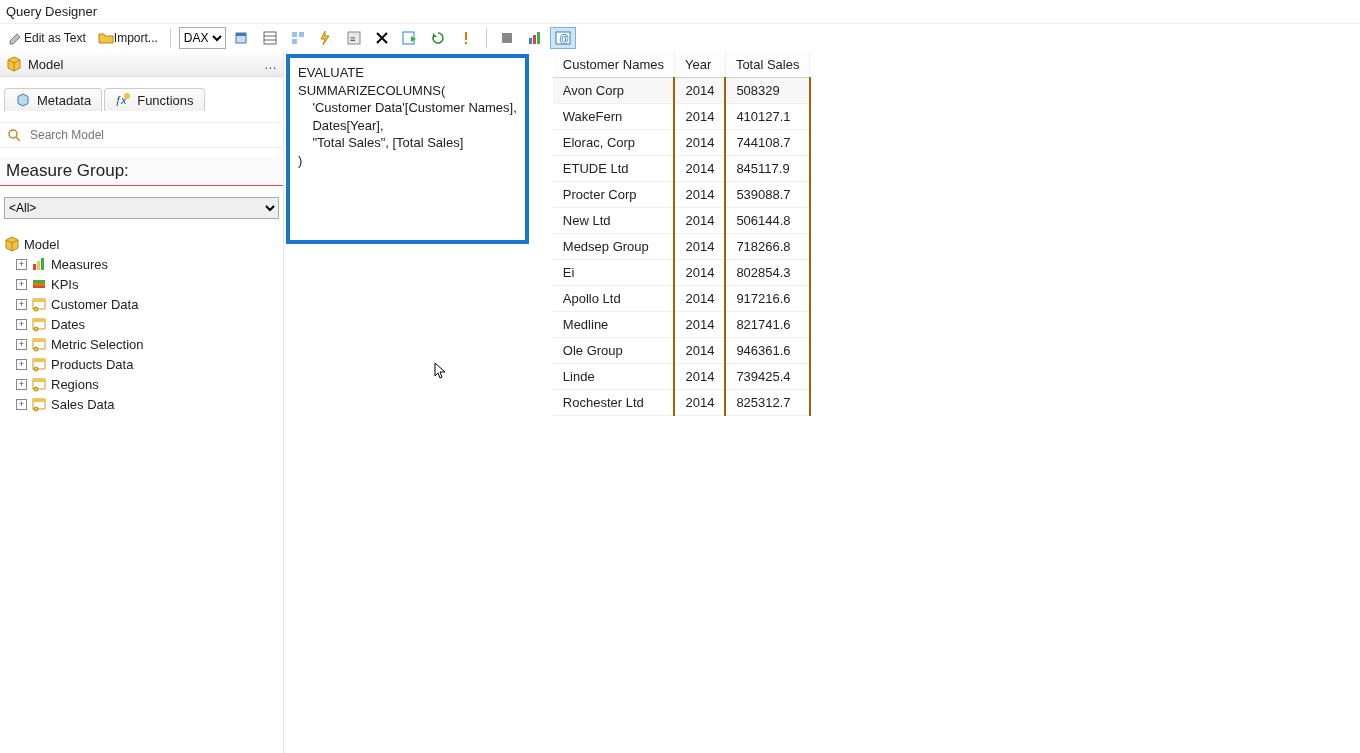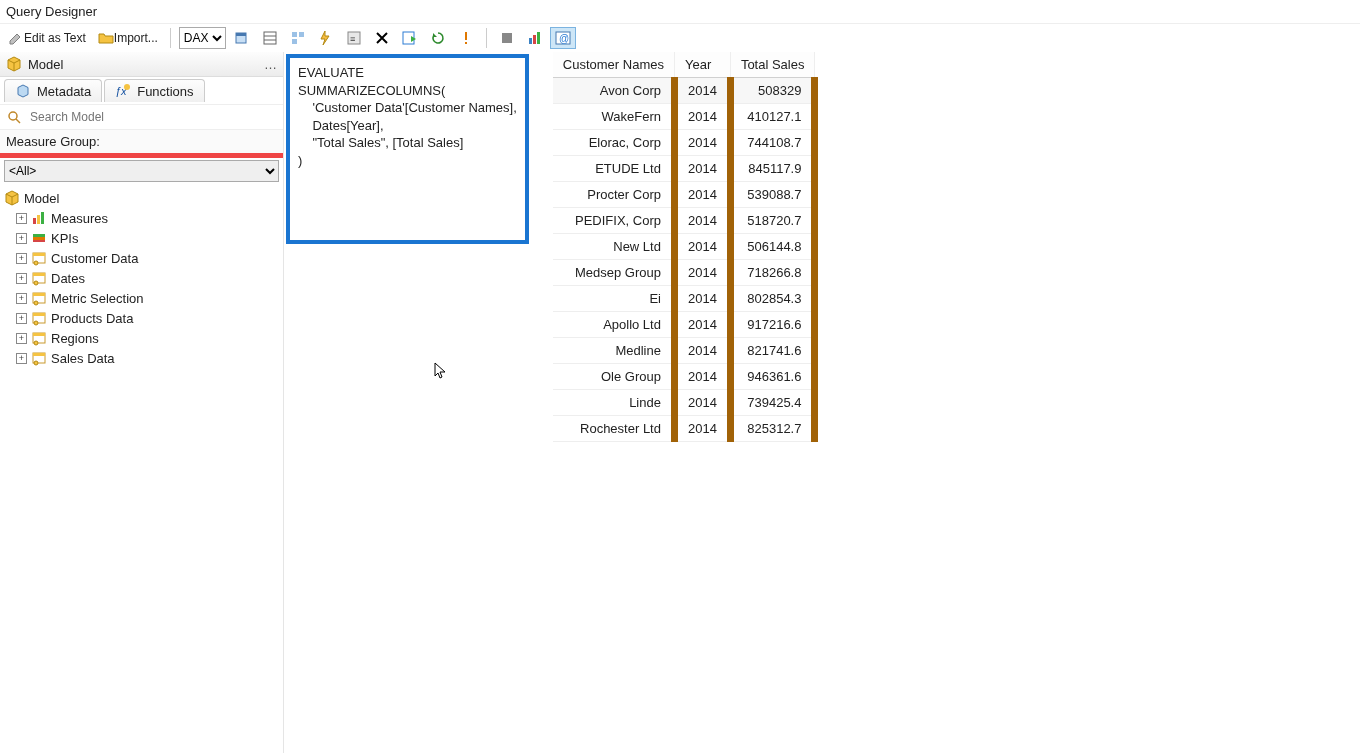--- a/index.html
+++ b/index.html
@@ -47,20 +47,21 @@
     flex: 1;
     display: flex;
     min-height: 0;
   }
   
   .left-panel {
     width: 284px;
     border-right: 1px solid #e5e5e5;
     display: flex;
     flex-direction: column;
+    gap: 9px;
   }
   .panel-header {
     display: flex;
     align-items: center;
     gap: 6px;
     padding: 4px 6px;
     background: linear-gradient(#fdfdfd,#ececec);
     border-bottom: 1px solid #ddd;
     font-size: 13px;
     position: relative;
@@ -97,22 +98,22 @@
   .search-input {
     flex: 1;
     border: none;
     outline: none;
     font: inherit;
     color: #ec4899;
     background: transparent;
   }
   .mg-label {
     padding: 4px 6px;
-    font-size: 13px;
-    border-bottom: 5px solid #ef4444;
+    font-size: 17px;
+    border-bottom: 1px solid #ef4444;
     background: #fafafa;
   }
   select.mg-select {
     margin: 2px 4px 4px 4px;
     font: inherit;
     height: 22px;
     border: 1px solid #aaa;
   }
   .tree {
     padding: 2px 2px;
@@ -175,22 +176,21 @@
     border-bottom: 1px solid #eee;
   }
   table.res th {
     font-weight: 400;
     border-bottom: 1px solid #d0d0d0;
     border-right: 1px solid #eee;
     background: #fdfdfd;
     position: relative;
   }
   table.res td {
-    border-right: 7px solid #a16207;
-    text-align: right;
+    border-right: 2px solid #a16207;
   }
   table.res tr.sel td {
     background: #f7f7f7;
   }
   .cursor-arrow {
     position: absolute;
     width: 14px; height: 18px;
     pointer-events: none;
   }
 </style>
@@ -512,25 +512,20 @@
                 <td>ETUDE Ltd</td>
                 <td>2014</td>
                 <td>845117.9</td>
               </tr>
               <tr>
                 <td>Procter Corp</td>
                 <td>2014</td>
                 <td>539088.7</td>
               </tr>
               <tr>
-                <td>PEDIFIX, Corp</td>
-                <td>2014</td>
-                <td>518720.7</td>
-              </tr>
-              <tr>
                 <td>New Ltd</td>
                 <td>2014</td>
                 <td>506144.8</td>
               </tr>
               <tr>
                 <td>Medsep Group</td>
                 <td>2014</td>
                 <td>718266.8</td>
               </tr>
               <tr>

